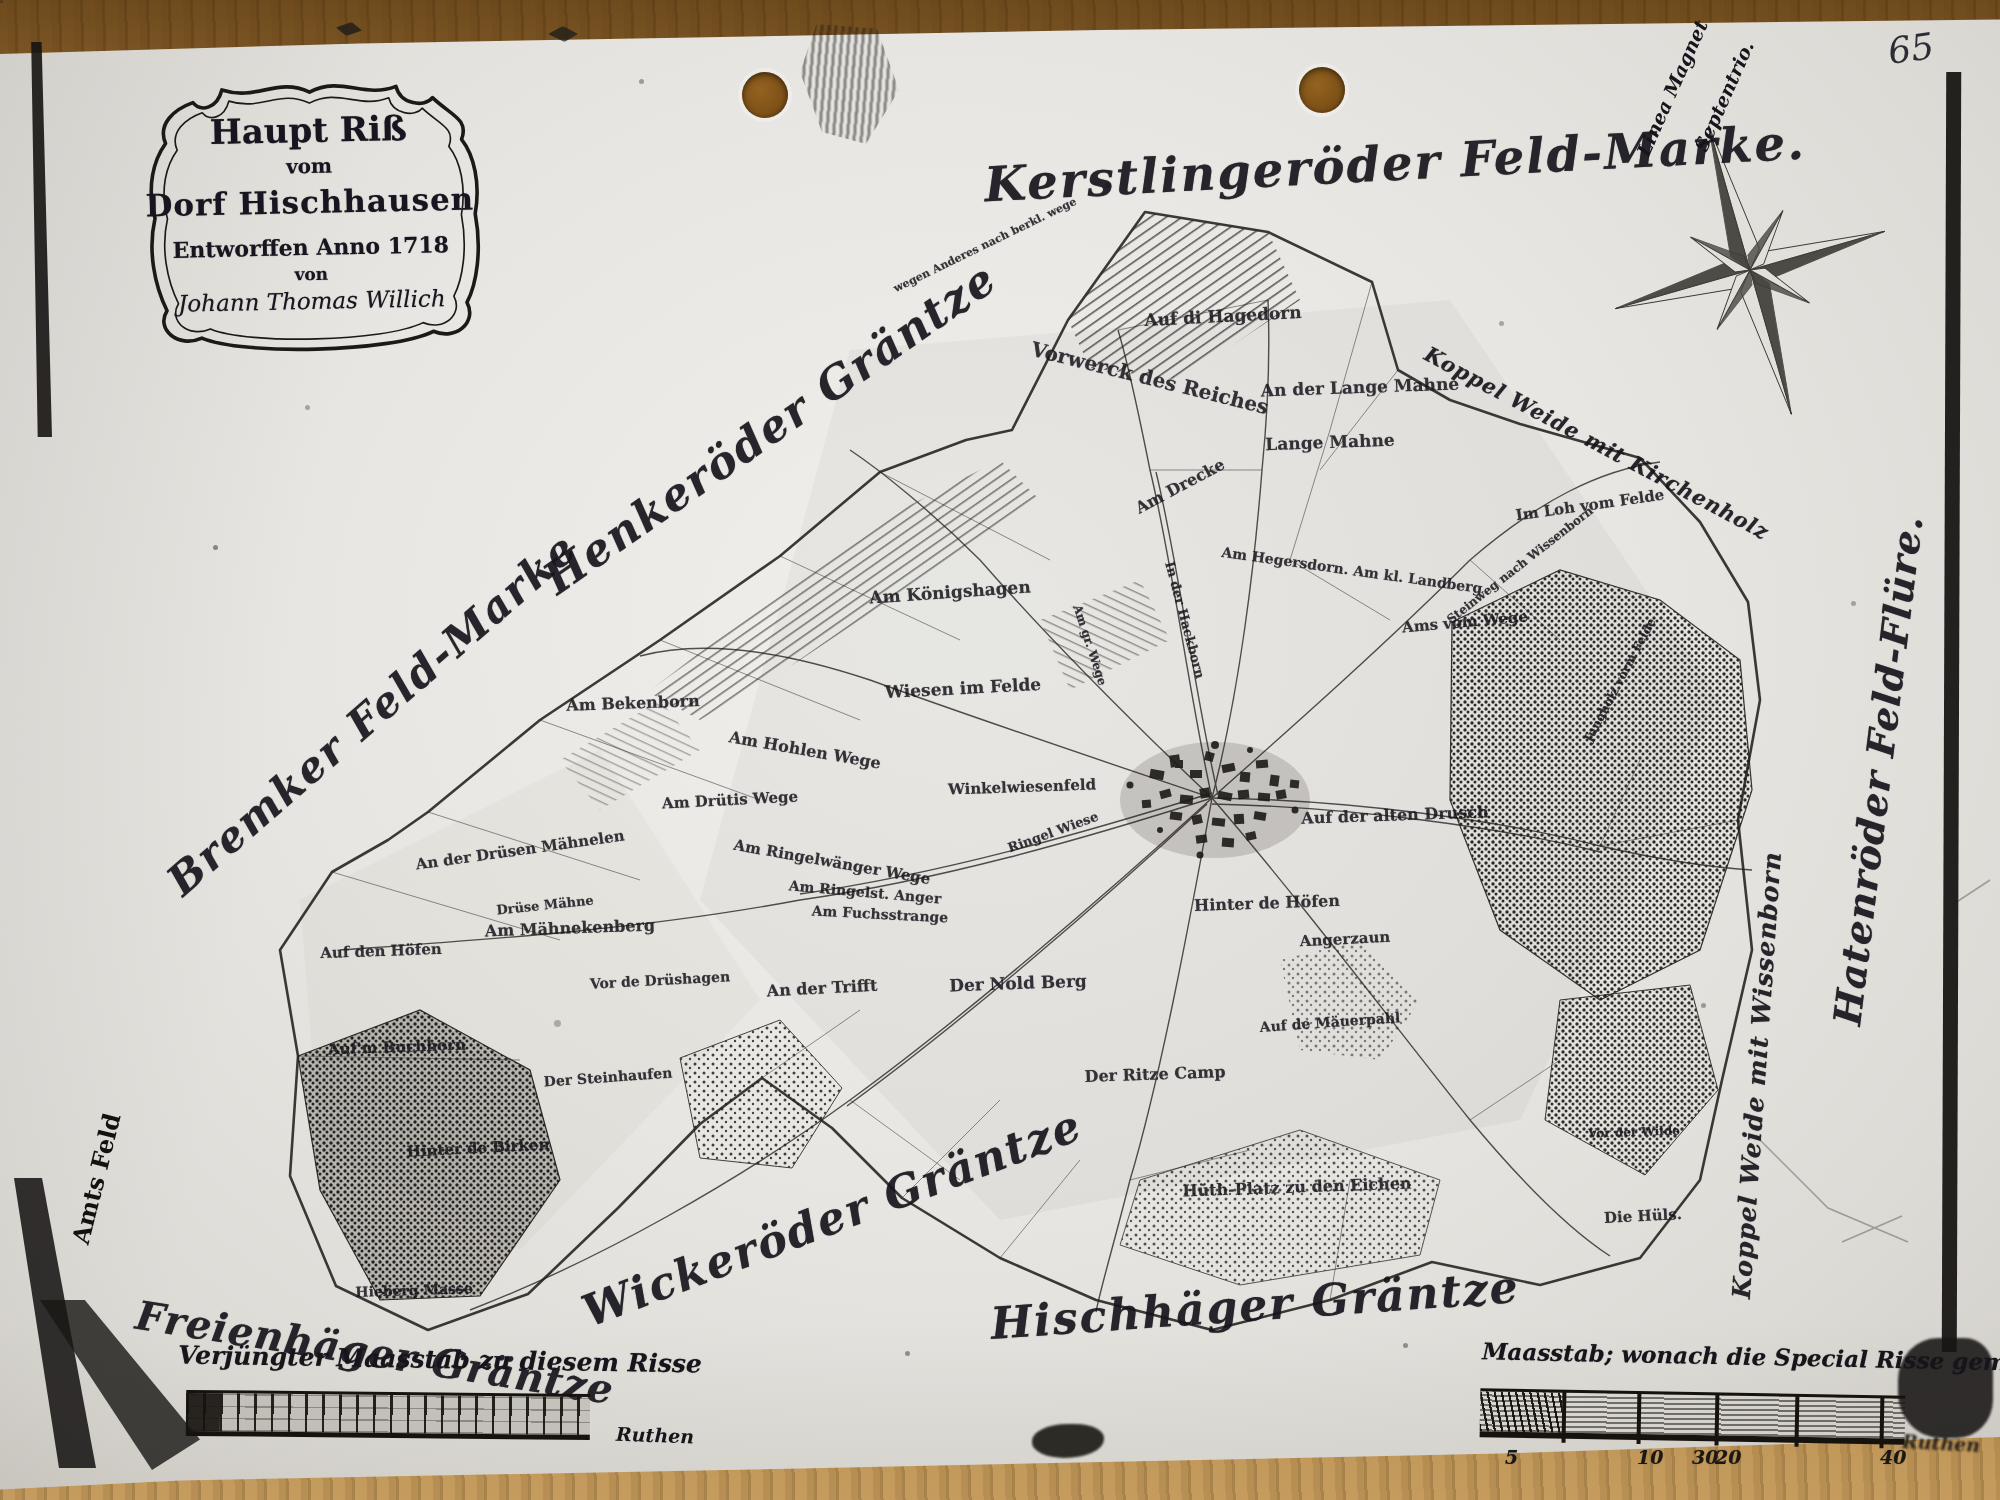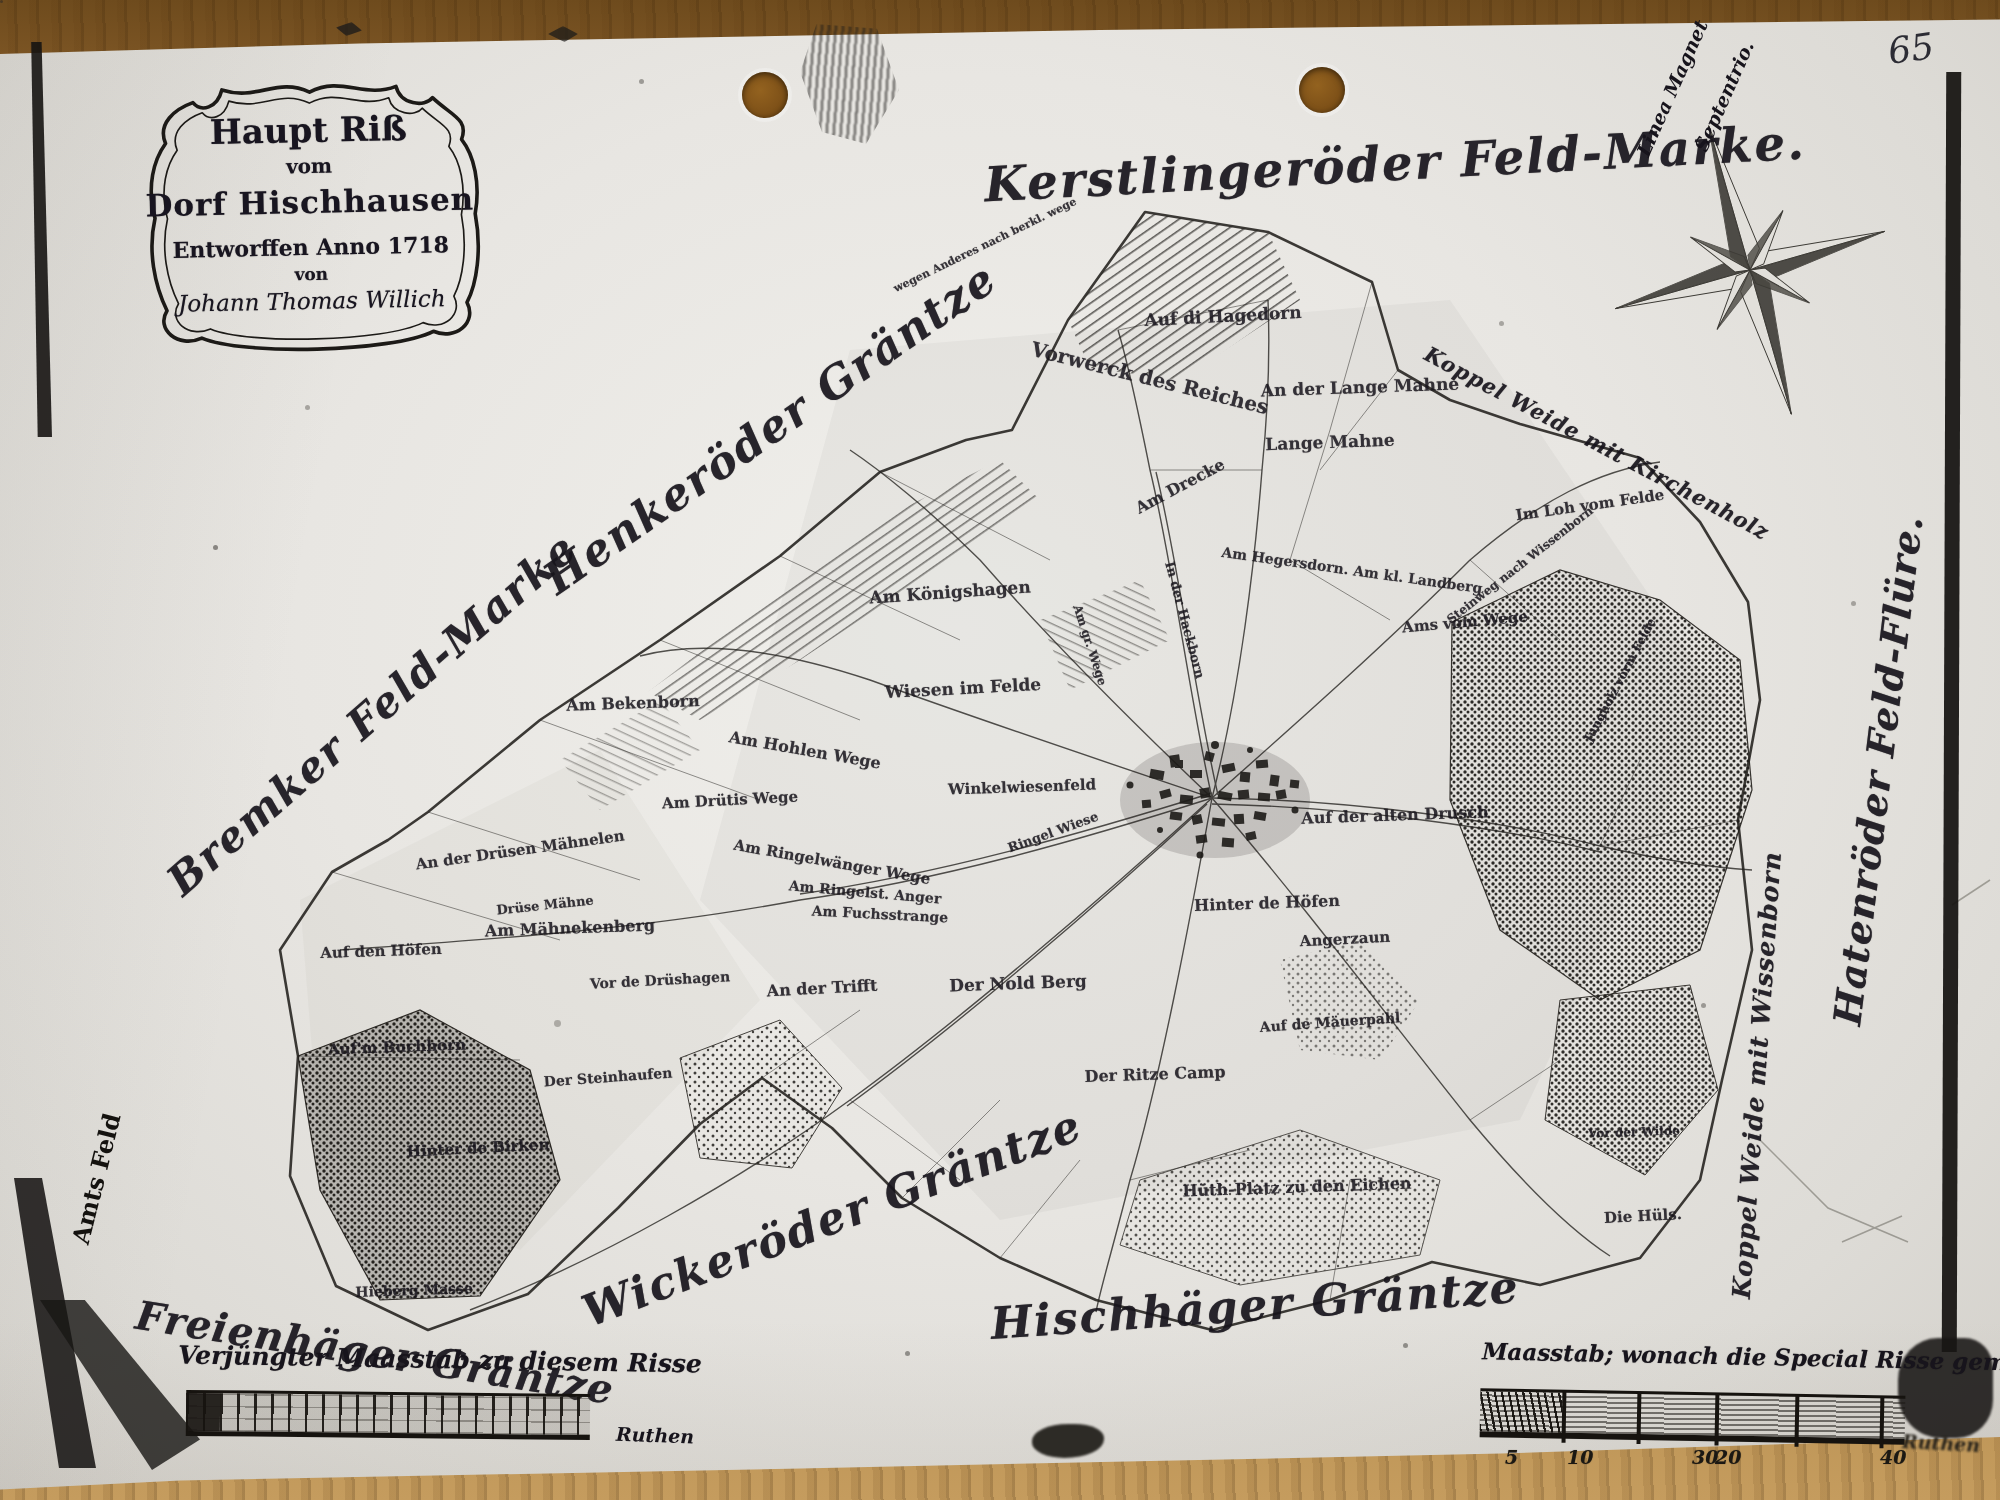--- a/index.html
+++ b/index.html
@@ -315,20 +315,20 @@
   <div class="scalebar-right">
     <div class="hatchseg"></div>
     <div class="bigtick" style="left:82px;"></div>
     <div class="bigtick" style="left:157px;"></div>
     <div class="bigtick" style="left:235px;"></div>
     <div class="bigtick" style="left:315px;"></div>
     <div class="bigtick" style="left:400px;"></div>
   </div>
   <div id="ticks-layer">
       <span class="tick-num" style="left: 1505px;">5</span>
-      <span class="tick-num" style="left: 1567px;">10</span>
+      <span class="tick-num" style="left: 1637px;">10</span>
       <span class="tick-num" style="left: 1715px;">20</span>
       <span class="tick-num" style="left: 1692px;">30</span>
       <span class="tick-num" style="left: 1880px;">40</span>
     </div>
   <div class="lbl smudged" style="left:1902px;top:1432px;font-size:19px;font-style:italic;color:#242019;transform:rotate(3deg);">Ruthen</div>
 
 </div>
 
 </body></html>

